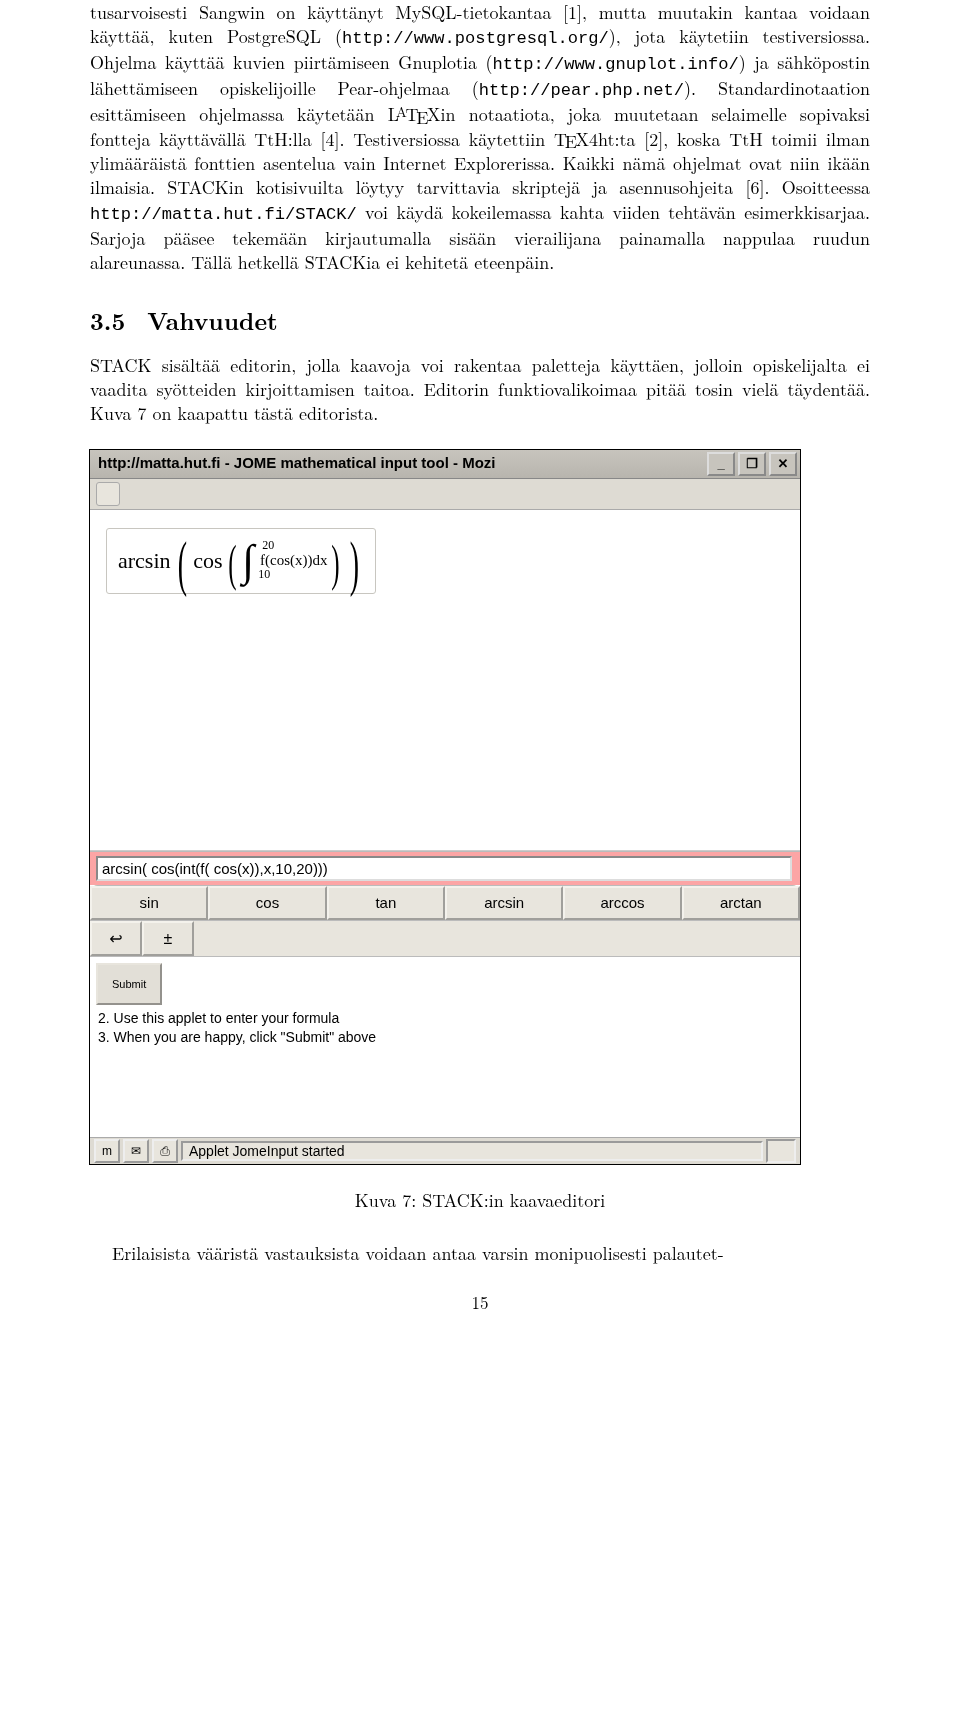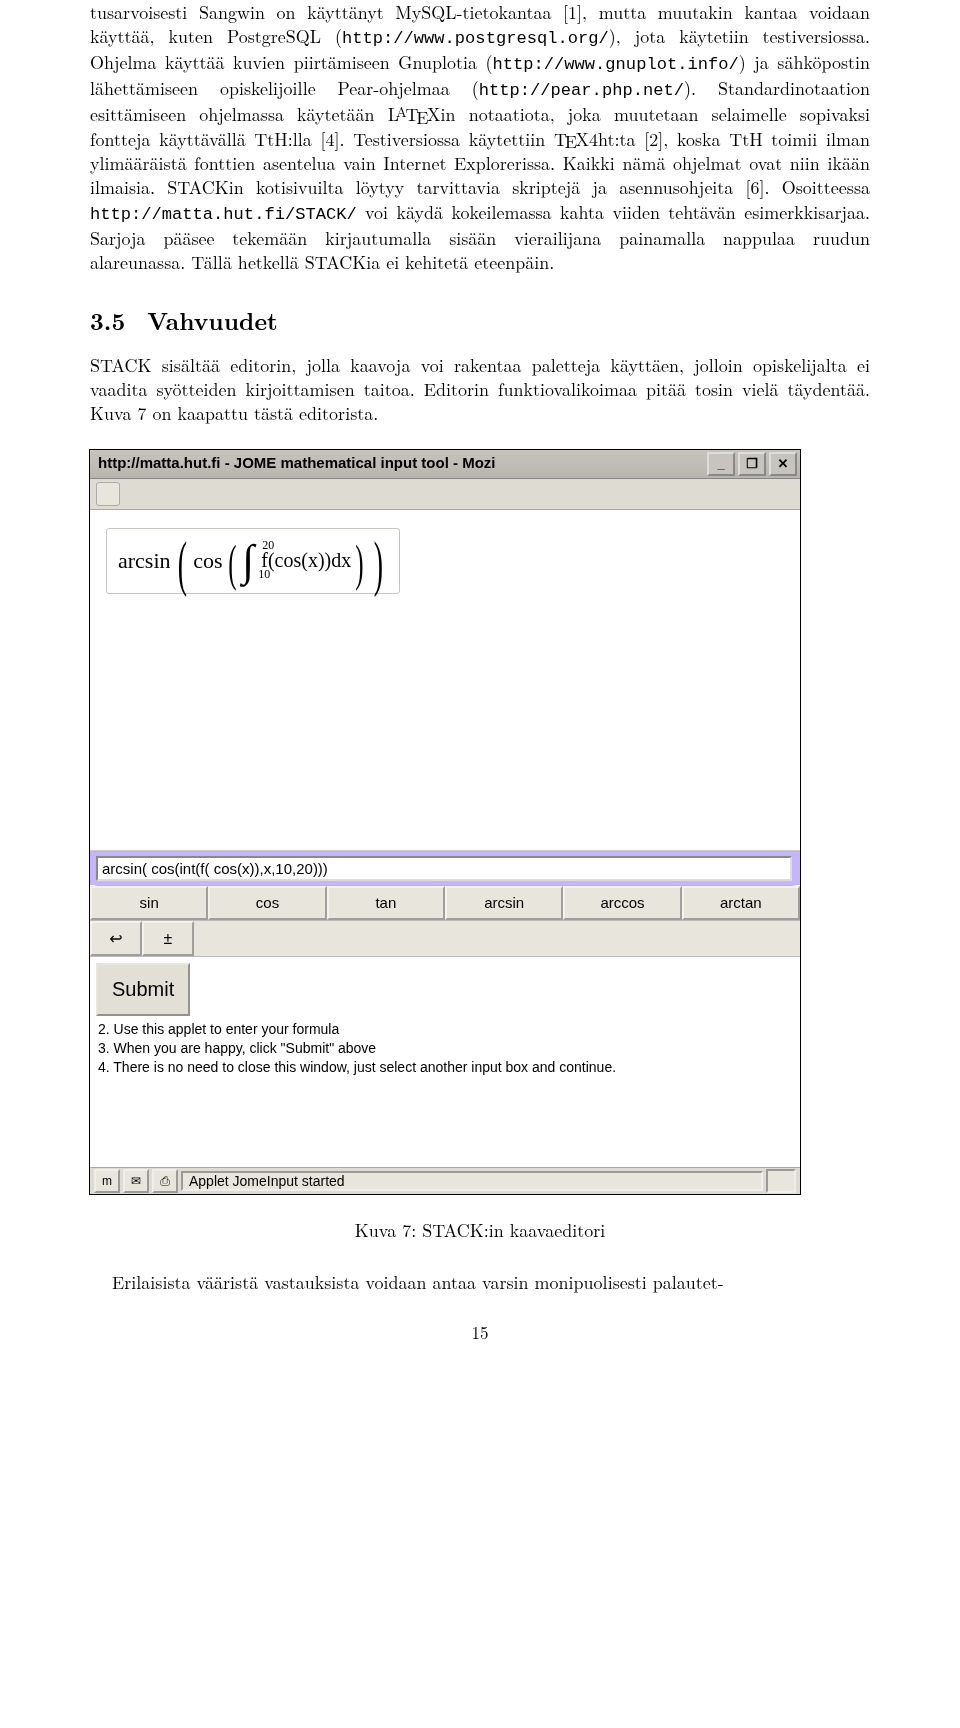--- a/index.html
+++ b/index.html
@@ -108,25 +108,25 @@
   }
   .integral {
     display:flex; flex-direction:column; align-items:center;
     position:relative;
     margin: 0 2px;
   }
   .integral .intsign { font-size: 44px; line-height: 40px; }
   .integral .sup { position:absolute; top:-4px; left:20px; font-size:12px;}
   .integral .sub { position:absolute; bottom:-2px; left:16px; font-size:12px;}
   .inner-f {
-    font-size:20px;
+    font-size:15px;
   }
   .input-row {
     border-top:1px solid #bbb;
-    background:#c4b5fd;
+    background:#fca5a5;
     padding:4px 6px;
   }
   .text-input {
     width: 98%;
     font-family: Arial, sans-serif;
     font-size: 15px;
     padding: 2px 4px;
     border: 2px inset #ddd;
     background:#fff;
   }
@@ -166,21 +166,21 @@
   }
   .submit-row {
     border-top:1px solid #bbb;
     background:#fff;
     padding:6px 6px 2px 6px;
   }
   .submit-btn {
     border:2px outset #e8e5dd;
     background:#e2dfd7;
     padding:13px 14px;
-    font-size:20px;
+    font-size:11px;
     font-family: Arial, sans-serif;
   }
   .instructions {
     background:#fff;
     padding: 2px 8px 90px 8px;
     font-size:14px;
     line-height:1.35;
     font-family: Arial, sans-serif;
   }
   .statusbar {
@@ -270,21 +270,20 @@
     <div class="btn-row2">
       <div class="sym">↩</div>
       <div class="sym">±</div>
     </div>
     <div class="submit-row">
       <button class="submit-btn">Submit</button>
     </div>
     <div class="instructions">
       <div>2. Use this applet to enter your formula</div>
       <div>3. When you are happy, click "Submit" above</div>
-      <div>4. There is no need to close this window, just select another input box and continue.</div>
     </div>
     <div class="statusbar">
       <div class="sicon">m</div>
       <div class="sicon">✉</div>
       <div class="sicon">⎙</div>
       <div class="stext">Applet JomeInput started</div>
       <div class="send"></div>
     </div>
   </div>
 </div>

